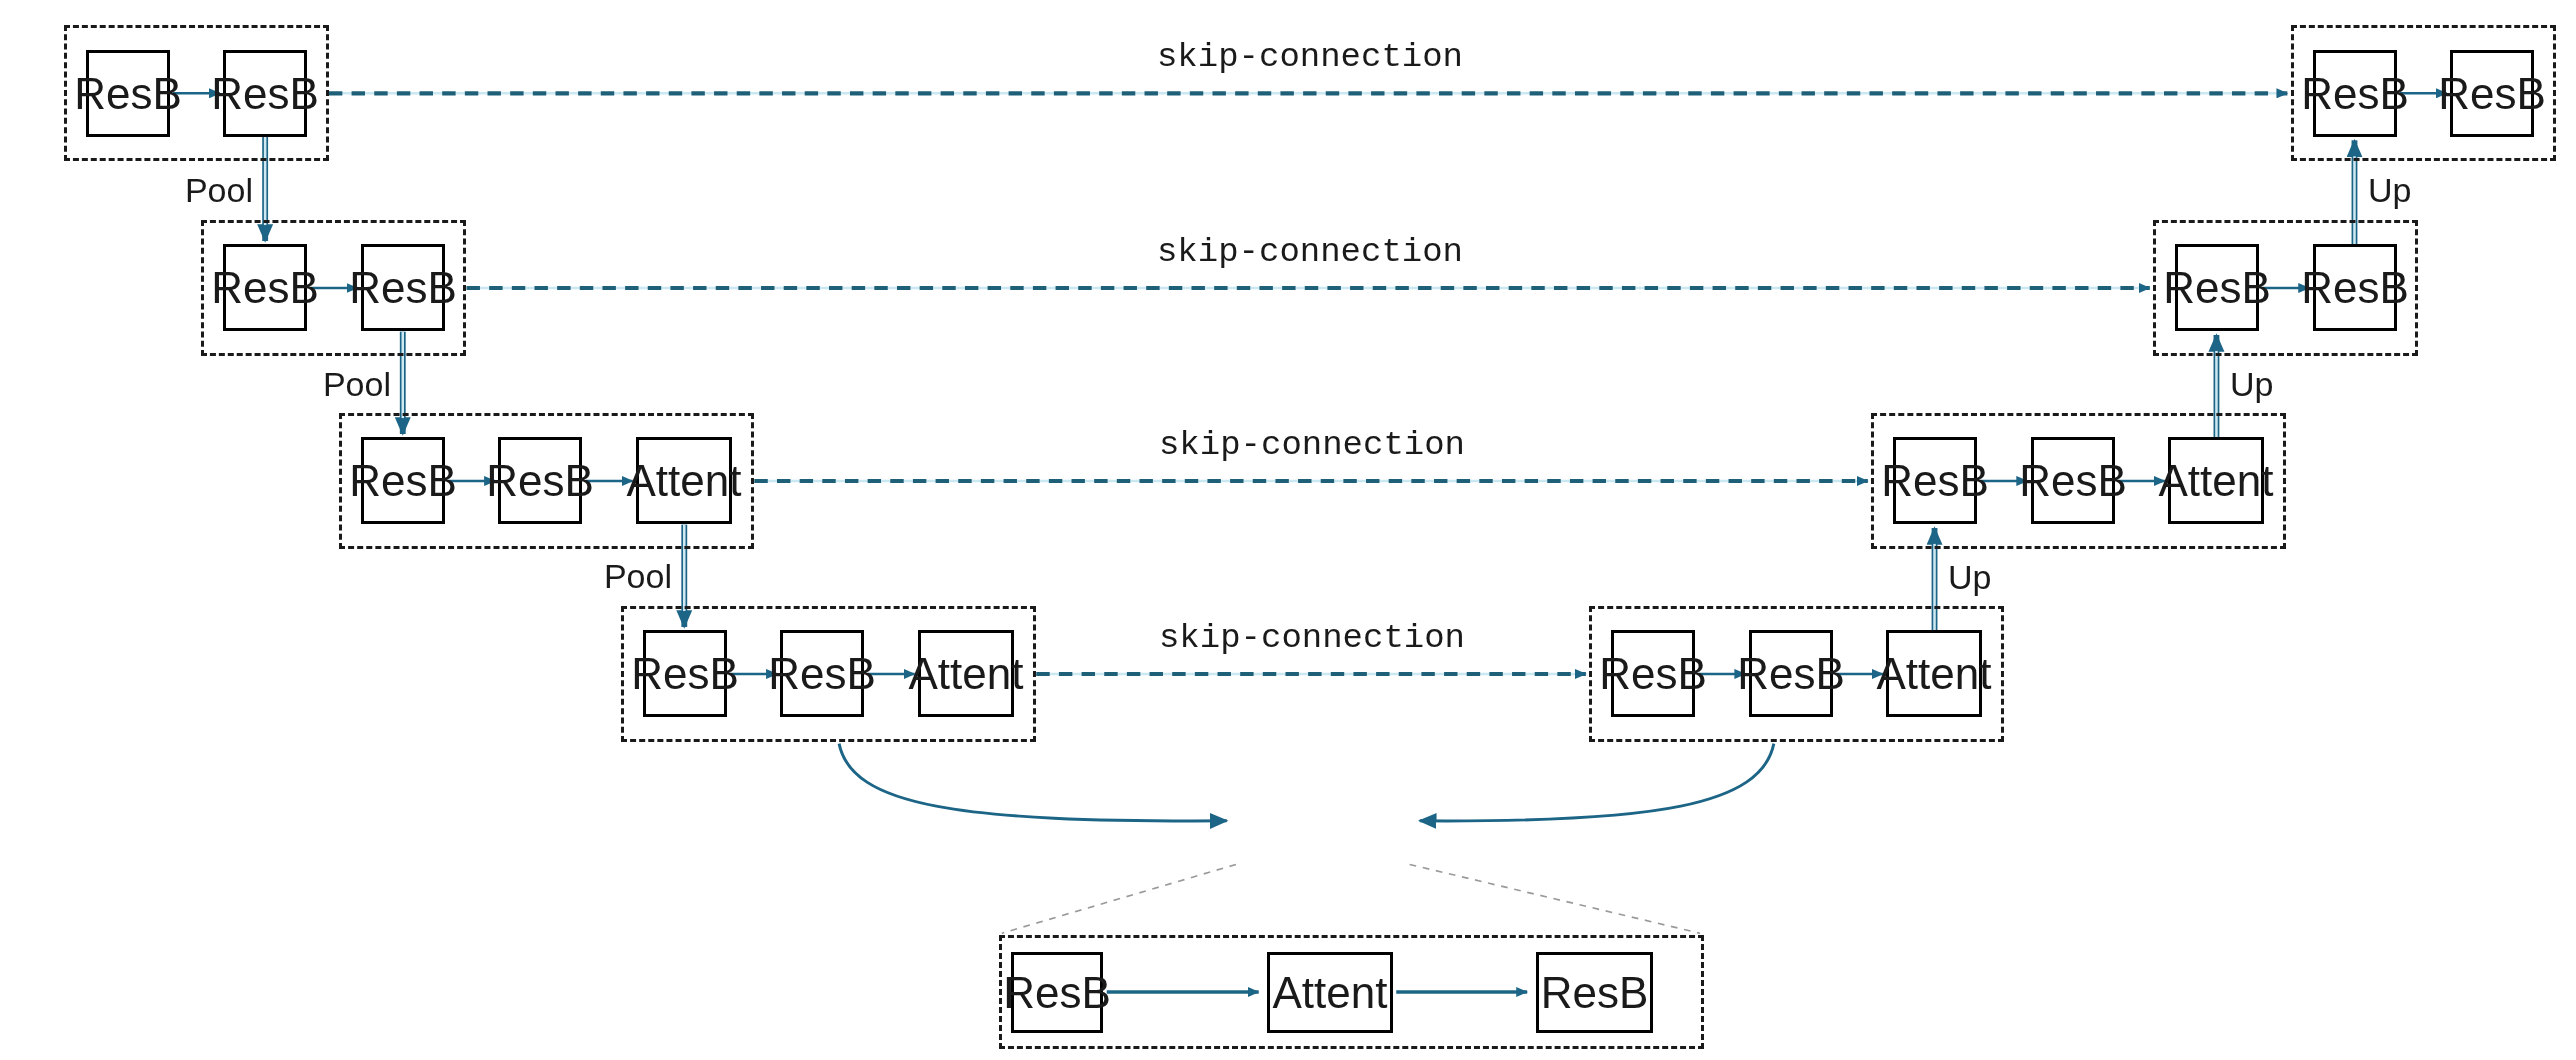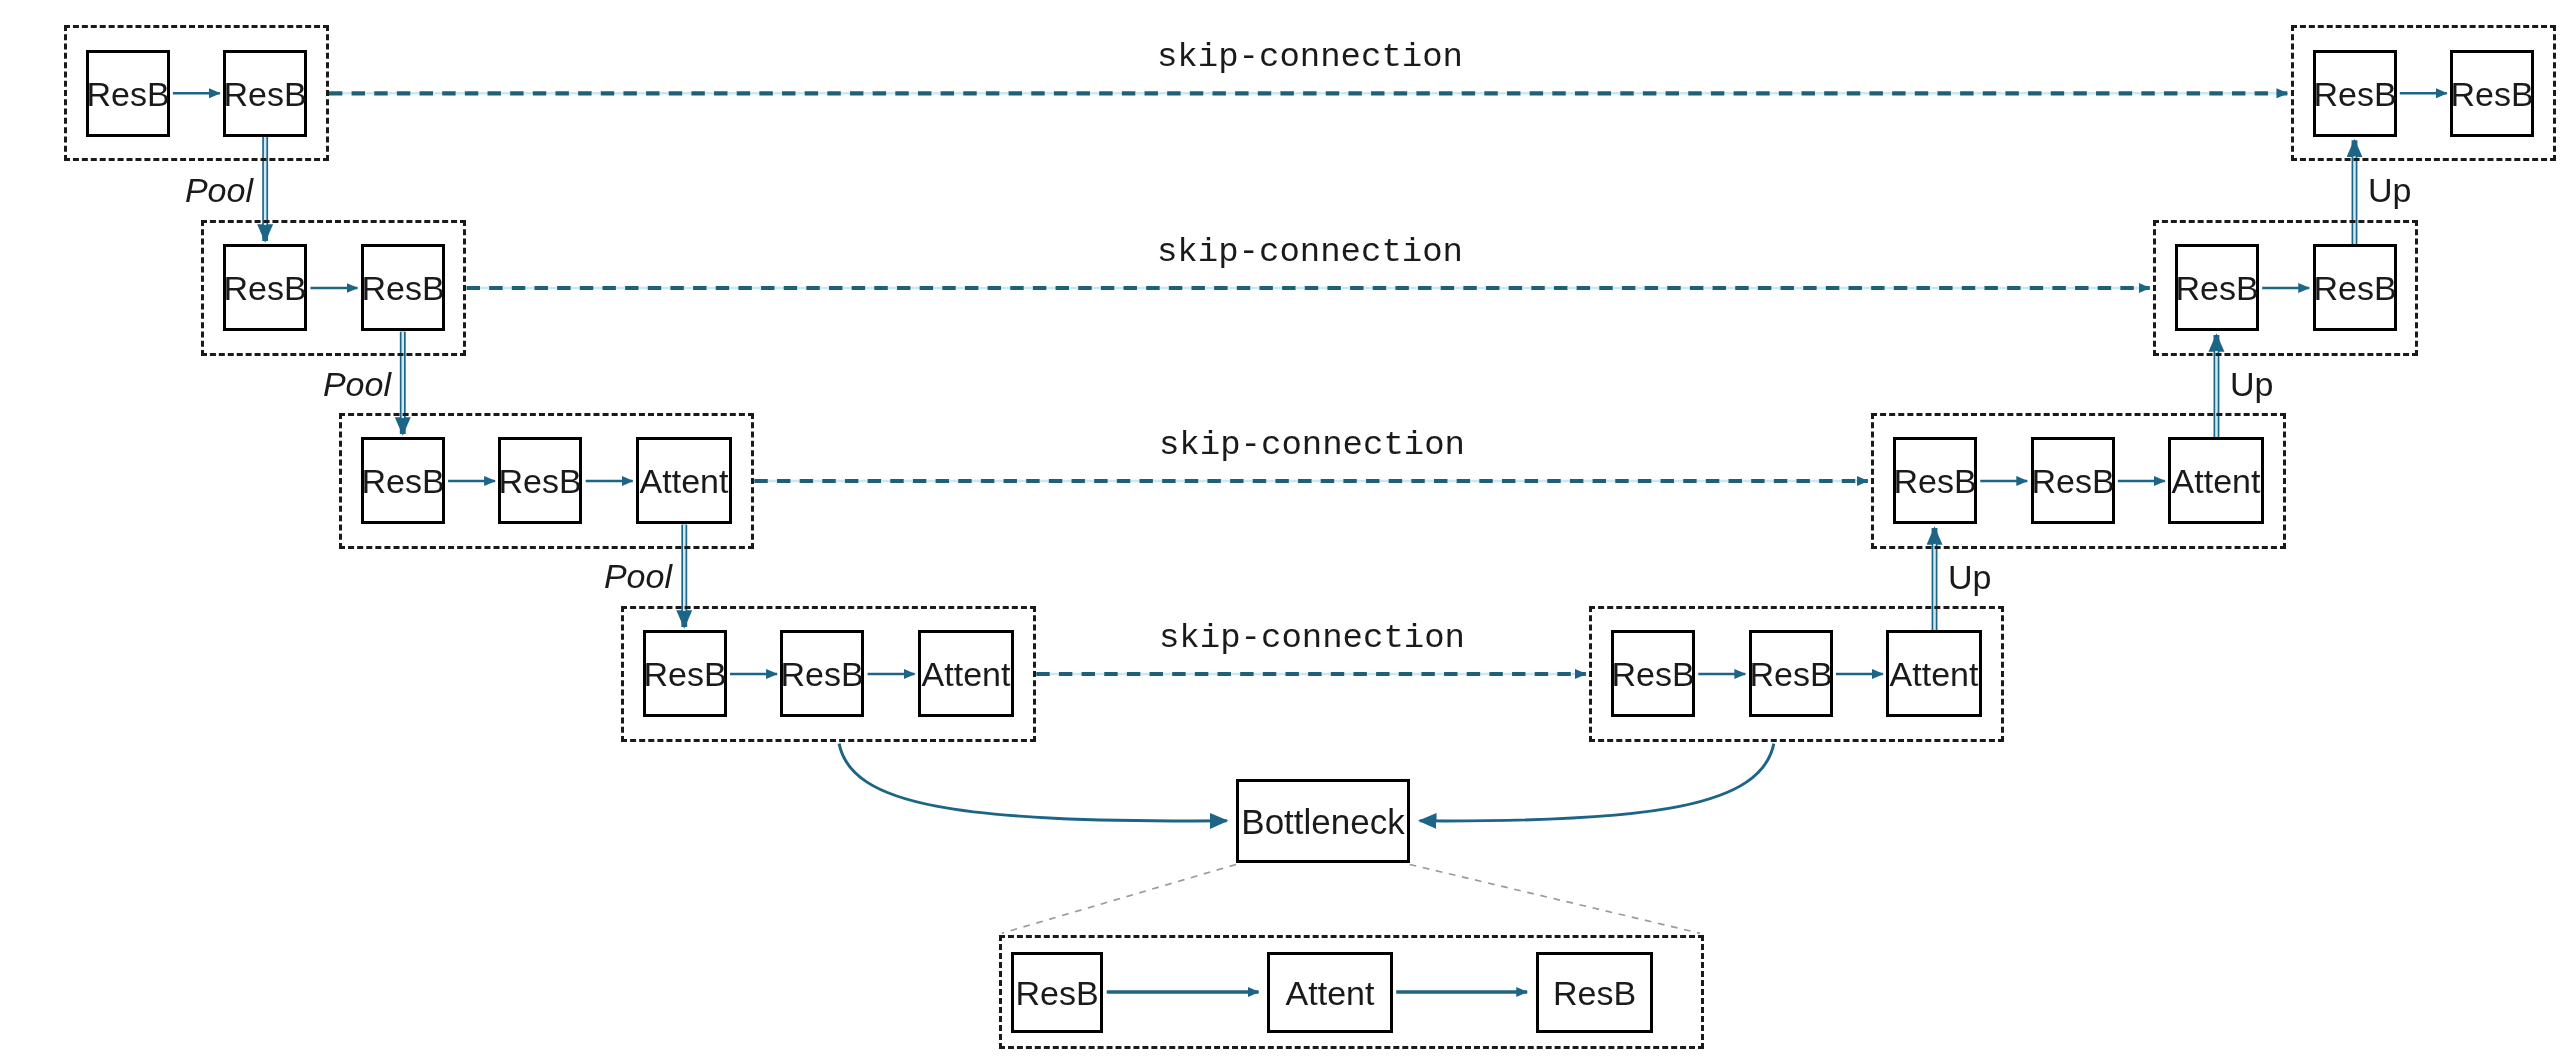--- a/index.html
+++ b/index.html
@@ -17,29 +17,29 @@
     border:3.4px dashed #1a1a1a;
     box-sizing:border-box;
     background:transparent;
   }
   .node{
     position:absolute;
     border:3.4px solid #000000;
     box-sizing:border-box;
     background:#ffffff;
     display:flex;align-items:center;justify-content:center;
-    font-size:34px;line-height:1;white-space:nowrap;
+    font-size:44px;line-height:1;white-space:nowrap;
   }
   .lbl{
     position:absolute;
     font-size:34px;line-height:1;white-space:nowrap;
     color:#1a1a1a;
   }
   .lbl.center{transform:translate(-50%,-50%);font-family:Liberation Mono, monospace;}
-  .lbl.rightalign{transform:translate(-100%,-50%);font-style:italic;}
+  .lbl.rightalign{transform:translate(-100%,-50%);}
   .lbl.leftalign{transform:translate(0,-50%);}
 
   
   .g-e1{left:64px;top:25px;width:265px;height:136px;}
   .g-e2{left:201px;top:220px;width:265px;height:136px;}
   .g-e3{left:339px;top:413px;width:415px;height:136px;}
   .g-e4{left:621px;top:606px;width:415px;height:136px;}
   
   .g-d4{left:1589px;top:606px;width:415px;height:136px;}
   .g-d3{left:1871px;top:413px;width:415px;height:136px;}
@@ -180,21 +180,20 @@
   <div class="node r4 w100 d4b2">ResB</div>
   <div class="node r4 w115 d4b3">Attent</div>
   <div class="node r3 w100 d3b1">ResB</div>
   <div class="node r3 w100 d3b2">ResB</div>
   <div class="node r3 w115 d3b3">Attent</div>
   <div class="node r2 w100 d2b1">ResB</div>
   <div class="node r2 w100 d2b2">ResB</div>
   <div class="node r1 w100 d1b1">ResB</div>
   <div class="node r1 w100 d1b2">ResB</div>
 
-  <div class="node bottleneck">Bottleneck</div>
 
   <div class="node rb bb1">ResB</div>
   <div class="node rb bb2">Attent</div>
   <div class="node rb bb3">ResB</div>
 
   <div class="lbl center" style="left:1310px;top:57px;">skip-connection</div>
   <div class="lbl center" style="left:1310px;top:252px;">skip-connection</div>
   <div class="lbl center" style="left:1312px;top:445px;">skip-connection</div>
   <div class="lbl center" style="left:1312px;top:638px;">skip-connection</div>
 

